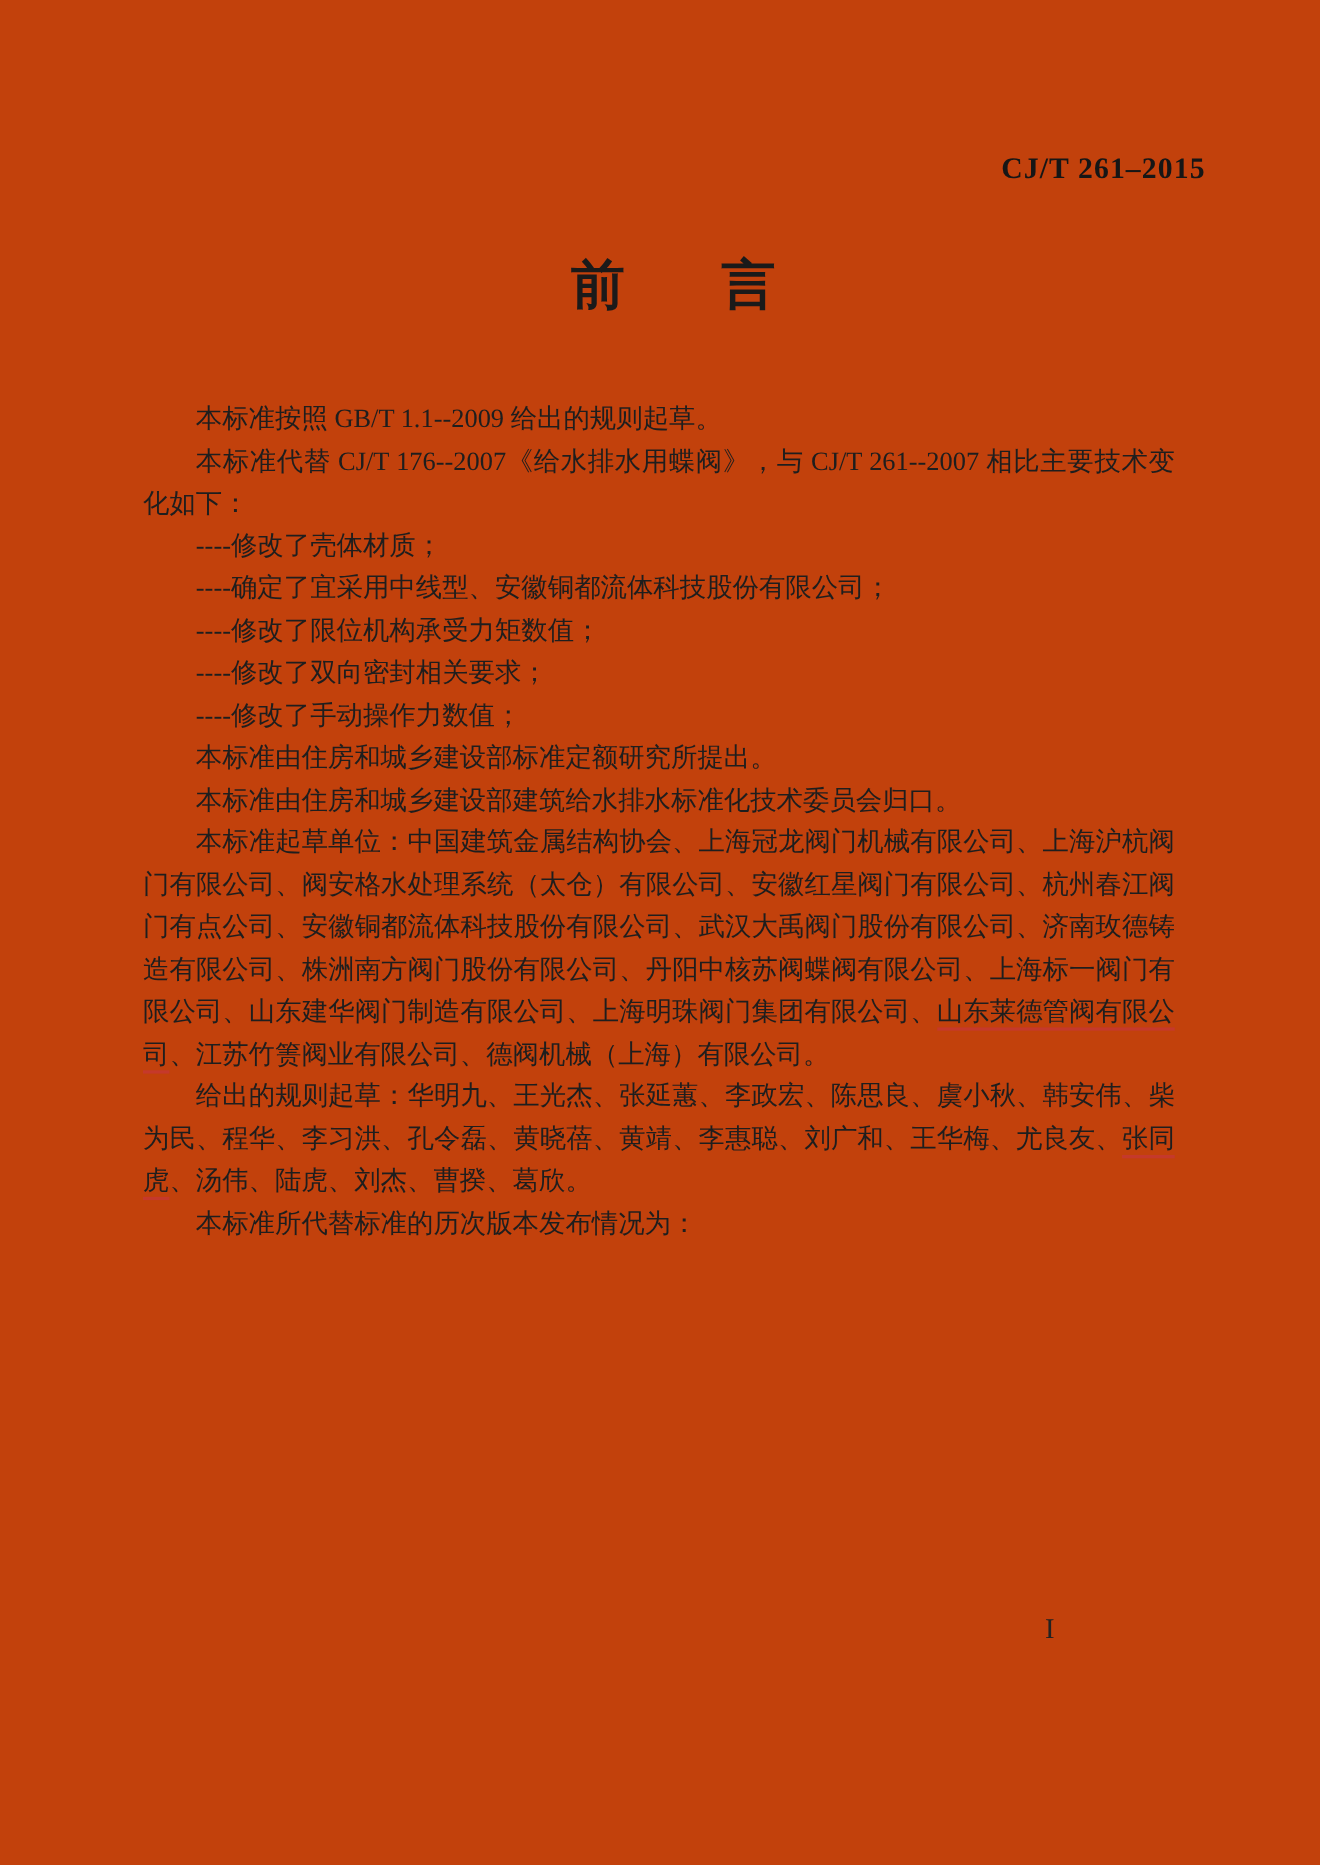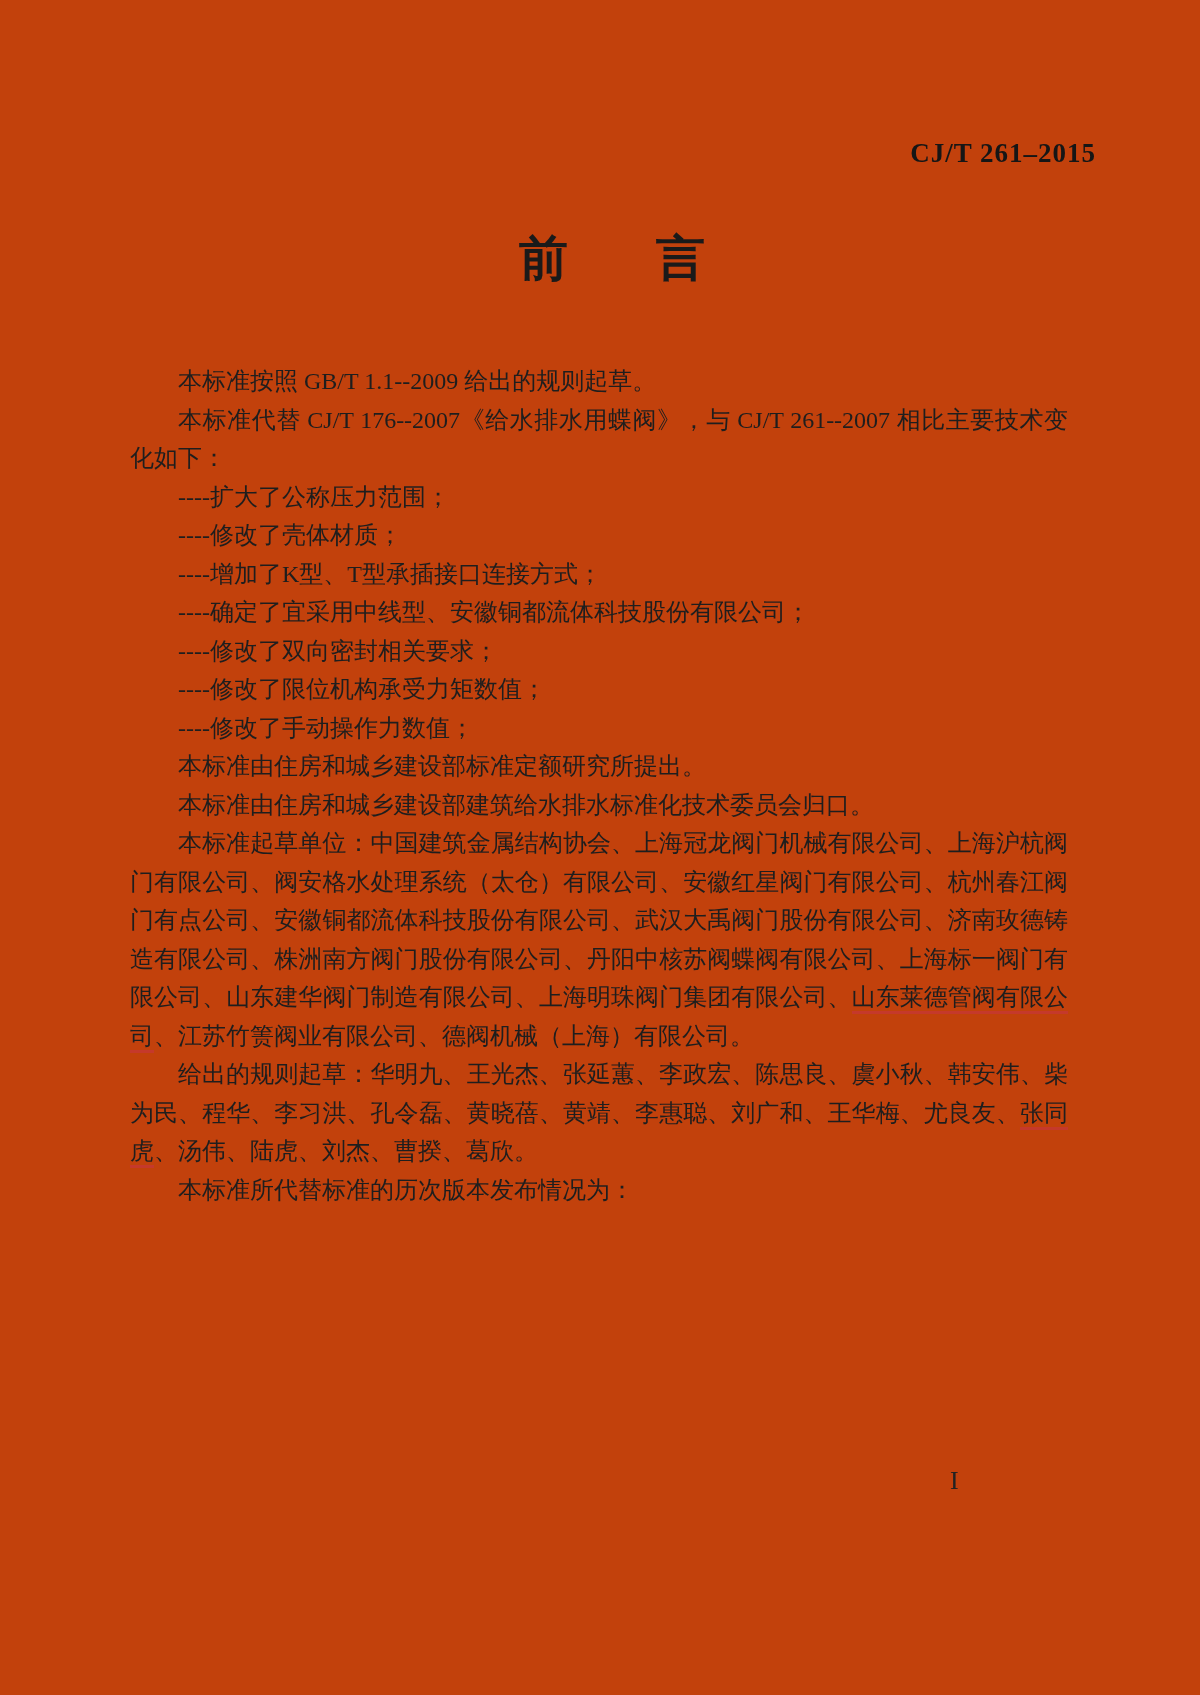--- a/index.html
+++ b/index.html
@@ -77,26 +77,24 @@
   <h1 class="title">
     <span>前</span><span class="gap2">言</span>
   </h1>
 
   <div class="body">
 
     <p>本标准按照 GB/T 1.1--2009 给出的规则起草。</p>
 
     <p>本标准代替 CJ/T 176--2007《给水排水用蝶阀》，与 CJ/T 261--2007 相比主要技术变化如下：</p>
 
-    <p>----扩大了公称压力范围；</p>
     <p>----修改了壳体材质；</p>
-    <p>----增加了K型、T型承插接口连接方式；</p>
     <p>----确定了宜采用中线型、安徽铜都流体科技股份有限公司；</p>
+    <p>----修改了限位机构承受力矩数值；</p>
     <p>----修改了双向密封相关要求；</p>
-    <p>----修改了限位机构承受力矩数值；</p>
     <p>----修改了手动操作力数值；</p>
 
     <p>本标准由住房和城乡建设部标准定额研究所提出。</p>
 
     <p>本标准由住房和城乡建设部建筑给水排水标准化技术委员会归口。</p>
 
     <p>
       <span>本标准起草单位：中国建筑金属结构协会、上海冠龙阀门机械有限公司、上海沪杭阀门有限公司、阀安格水处理系统（太仓）有限公司、安徽红星阀门有限公司、杭州春江阀门有点公司、安徽铜都流体科技股份有限公司、武汉大禹阀门股份有限公司、济南玫德铸造有限公司、株洲南方阀门股份有限公司、丹阳中核苏阀蝶阀有限公司、上海标一阀门有限公司、山东建华阀门制造有限公司、上海明珠阀门集团有限公司、</span><span class="red-underline">山东莱德管阀有限公司</span><span>、江苏竹箦阀业有限公司、德阀机械（上海）有限公司。</span>
     </p>
 

